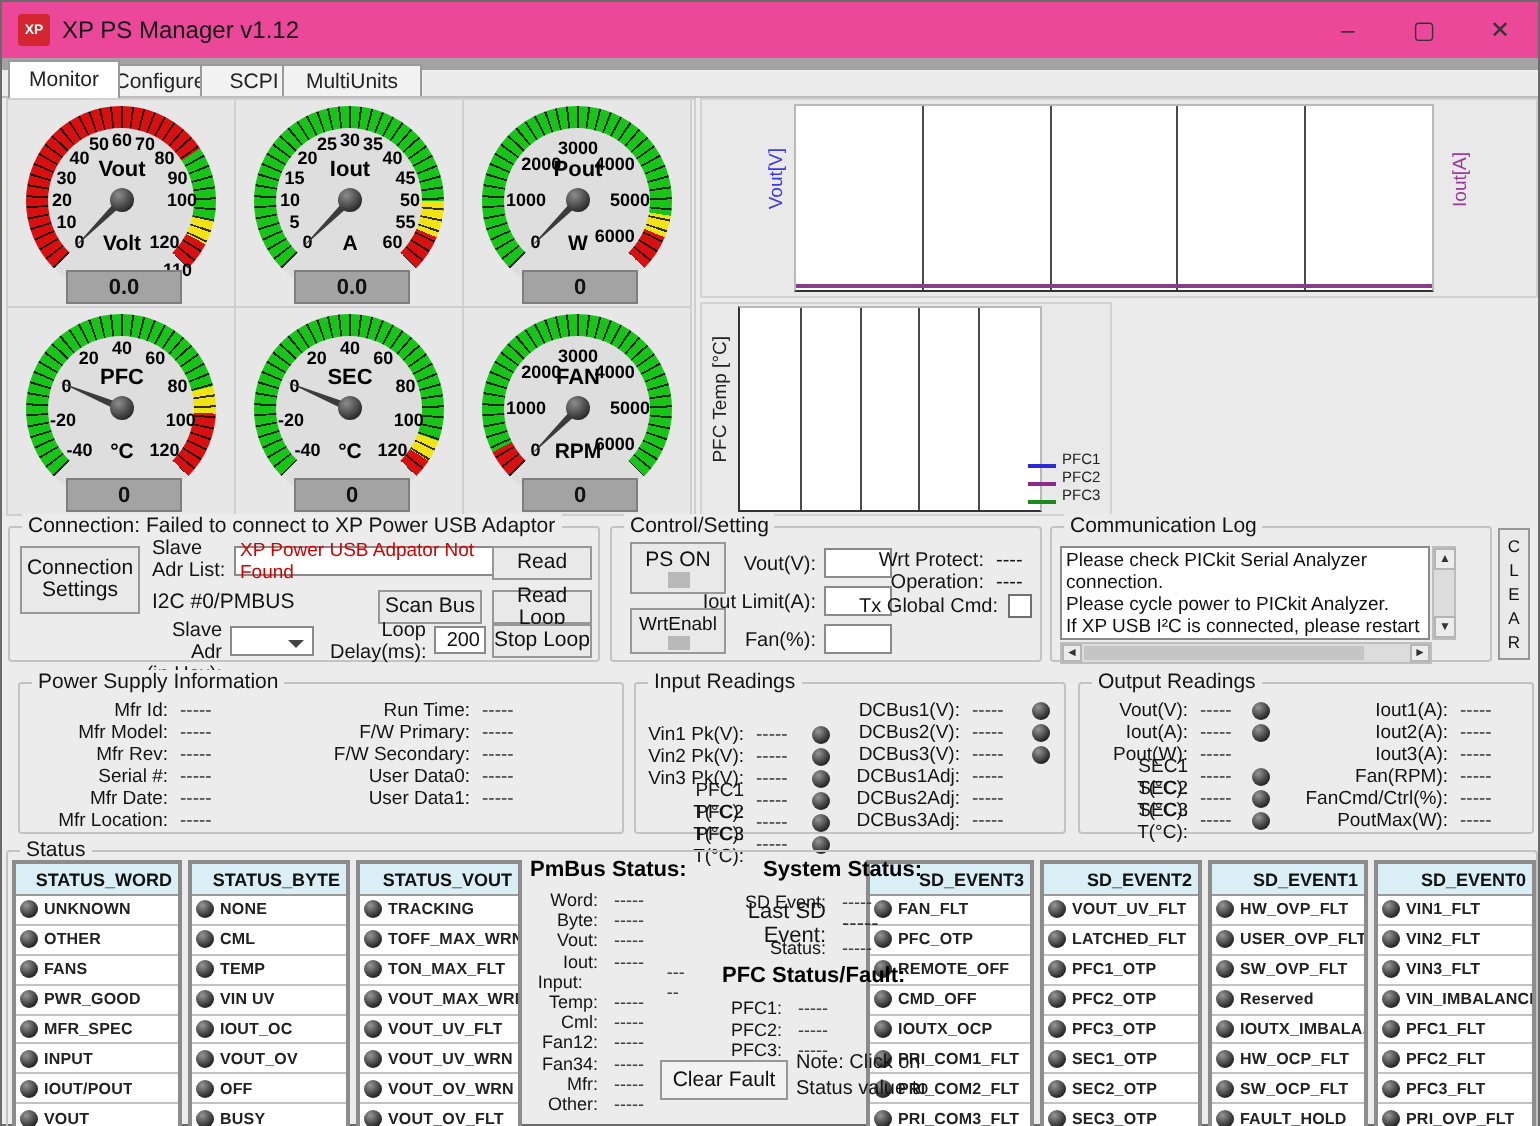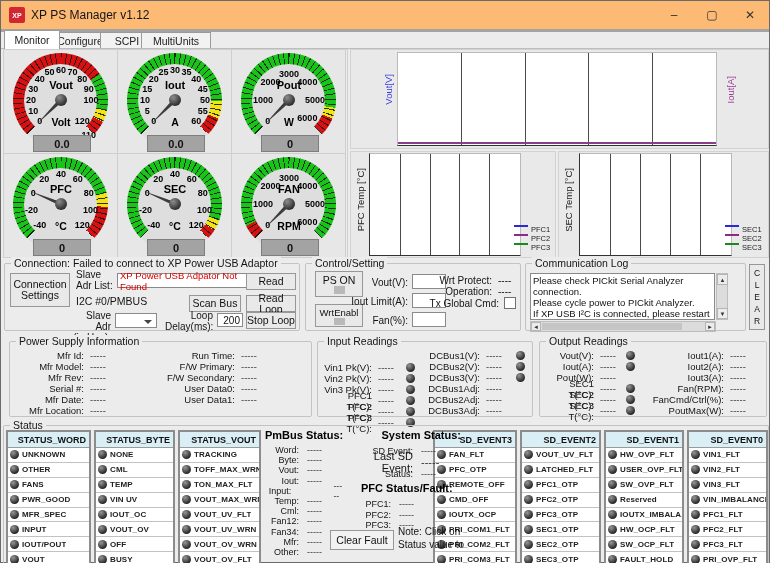--- a/index.html
+++ b/index.html
@@ -1,20 +1,20 @@
 <!DOCTYPE html>
 <html><head>
 <meta charset="utf-8">
 <style>
   html,body{margin:0;padding:0;}
   body{width:770px;height:563px;overflow:hidden;background:#ececec;
        font-family:"Liberation Sans",sans-serif;color:#111;}
   #app{position:relative;width:770px;height:563px;border:1px solid #6a6a6a;box-sizing:border-box;background:#ececec;}
   
-  #titlebar{position:absolute;left:0;top:0;width:100%;height:28px;background:#fdba74;border-bottom:3px solid #a3a3a3;}
+  #titlebar{position:absolute;left:0;top:0;width:100%;height:28px;background:#ec4899;border-bottom:6px solid #a3a3a3;}
   #app-icon{position:absolute;left:8px;top:6px;width:16px;height:16px;background:#d22630;border-radius:2px;
             color:#fff;font-size:7px;font-weight:bold;display:flex;align-items:center;justify-content:center;}
   #win-title{position:absolute;left:30px;top:7px;font-size:12px;color:#141414;}
   .wbtn{position:absolute;top:0;width:38px;height:28px;display:flex;align-items:center;justify-content:center;
         font-size:12px;color:#333;}
   
   #tabbar{position:absolute;left:0;top:29px;width:100%;height:18px;}
   .tab{position:absolute;top:2px;height:15px;padding:0 7px;font-size:10.5px;display:flex;align-items:center;
        border:1px solid #9a9a9a;border-bottom:none;background:#f2f2f2;color:#222;}
   .tab.active{top:0;height:18px;background:#fff;z-index:2;}
@@ -36,21 +36,21 @@
   
   .chart{position:absolute;background:#e9e9e9;border:1px solid #d2d2d2;box-sizing:border-box;}
   .vlabel{position:absolute;writing-mode:vertical-rl;transform:rotate(180deg);font-size:9.5px;white-space:nowrap;}
   .plot{position:absolute;background:#fff;border:1px solid #b9b9b9;border-bottom:1px solid #333;box-sizing:border-box;
         background-image:linear-gradient(#4a4a4a,#4a4a4a),linear-gradient(#4a4a4a,#4a4a4a),
                          linear-gradient(#4a4a4a,#4a4a4a),linear-gradient(#4a4a4a,#4a4a4a);
         background-size:1px 100%;background-position:20% 0,40% 0,60% 0,80% 0;background-repeat:no-repeat;}
   .plot-axis-left{border-left:1px solid #333;}
   .baseline{position:absolute;left:0;bottom:1px;width:100%;height:2px;background:#8a3d8a;}
   .legend{position:absolute;font-size:7.5px;color:#222;}
-  .legend-row{display:flex;align-items:flex-start;height:9px;}
+  .legend-row{display:flex;align-items:flex-end;height:9px;}
   .legend-line{width:14px;height:2px;margin-right:3px;}
   
   .gb{position:absolute;border:1px solid #c3c3c3;border-radius:2px;box-sizing:border-box;}
   .gb-t{position:absolute;top:-7px;left:6px;background:#ececec;padding:0 3px;font-size:10.5px;color:#141414;white-space:nowrap;}
   .btn{position:absolute;display:flex;align-items:center;justify-content:center;text-align:center;
        background:#e9e9e9;border:1px solid #979797;font-size:10.5px;color:#111;white-space:pre-line;line-height:11px;box-sizing:border-box;}
   .tbox{position:absolute;background:#fff;border:1px solid #8a8a8a;font-size:10px;display:flex;align-items:center;
         padding:0 2px;box-sizing:border-box;}
   .lbl{position:absolute;font-size:10px;color:#141414;white-space:pre-line;line-height:11px;}
   .lbl-r{text-align:right;}
@@ -236,38 +236,20 @@
           <span class="legend-line" style="background: rgb(138, 42, 138);"></span>
           <span>PFC2</span>
         </div>
         <div class="legend-row">
           <span class="legend-line" style="background: rgb(26, 138, 26);"></span>
           <span>PFC3</span>
         </div>
       </div>
   </div>
 
-  <div class="chart" style="left:557px;top:150px;width:211px;height:107px;">
-    <span class="vlabel" style="left:4px;top:16px;color:#222;">SEC Temp [°C]</span>
-    <div class="plot plot-axis-left" style="left:20px;top:1px;width:153px;height:103px;"></div>
-    <div class="legend" style="left:166px;top:73px;" id="legend-sec">
-        <div class="legend-row">
-          <span class="legend-line" style="background: rgb(42, 42, 212);"></span>
-          <span>SEC1</span>
-        </div>
-        <div class="legend-row">
-          <span class="legend-line" style="background: rgb(138, 42, 138);"></span>
-          <span>SEC2</span>
-        </div>
-        <div class="legend-row">
-          <span class="legend-line" style="background: rgb(26, 138, 26);"></span>
-          <span>SEC3</span>
-        </div>
-      </div>
-  </div>
 
   <div class="gb" style="left:3px;top:262px;width:296px;height:68px;">
     <span class="gb-t">Connection: Failed to connect to XP Power USB Adaptor</span>
     <div class="btn" style="left:5px;top:9px;width:60px;height:34px;">Connection
 Settings</div>
     <span class="lbl" style="left:71px;top:5px;">Slave
 Adr List:</span>
     <div class="tbox" style="left:112px;top:9px;width:146px;height:15px;font-size:9.5px;">
       <span id="adaptor-status-text" style="color: rgb(212, 0, 0);">XP Power USB Adpator Not Found</span>
     </div>

